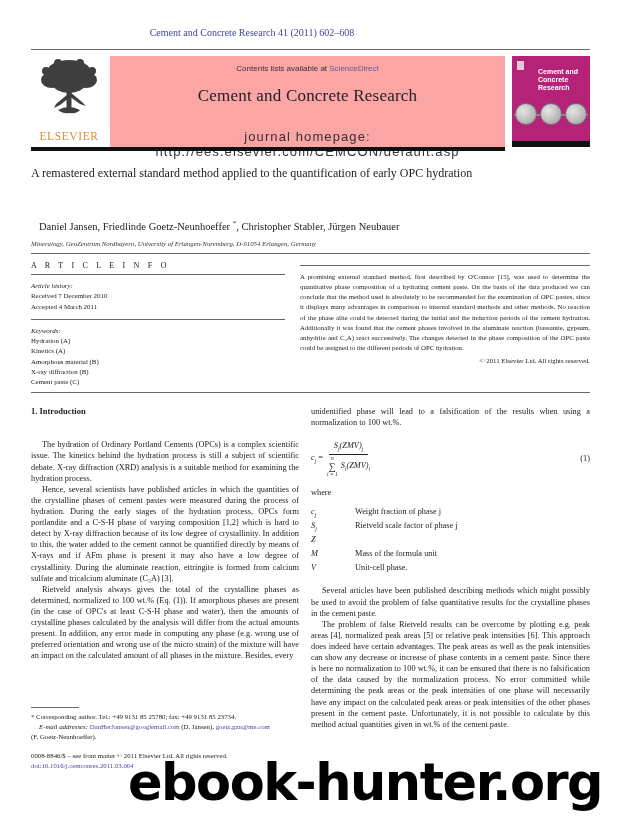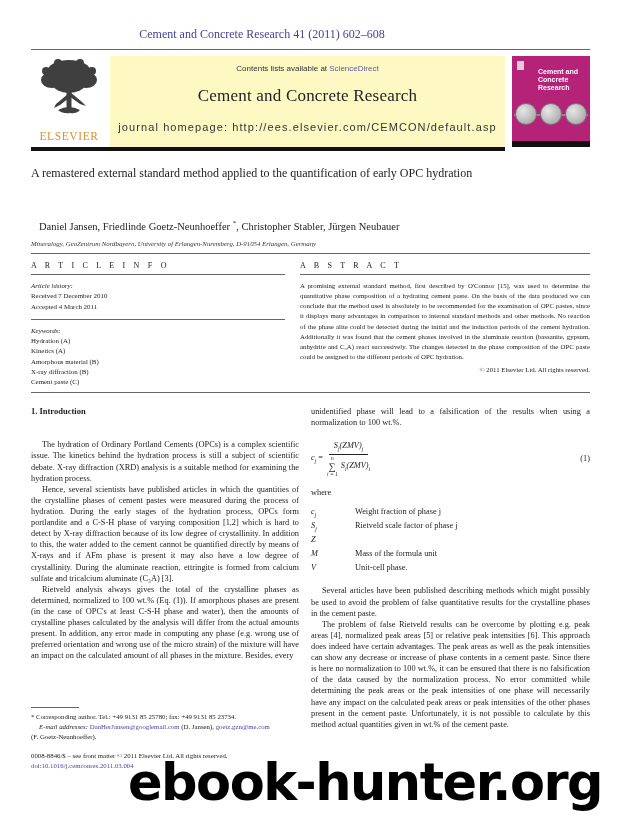--- a/index.html
+++ b/index.html
@@ -5,33 +5,33 @@
   * { margin:0; padding:0; box-sizing:border-box; }
   html,body { background:#ffffff; }
   #page {
     position:relative; width:620px; height:827px; margin:0 auto;
     background:#ffffff; overflow:hidden;
     font-family:"Liberation Serif", serif; color:#1c1c1c;
   }
   .abs { position:absolute; }
 
   
-  .citation { top:27px; left:10px; width:504px; text-align:center;
-    font-size:12px; color:#44449a; }
+  .citation { top:27px; left:0; width:504px; text-align:center;
+    font-size:10px; color:#44449a; }
   .rule-thin { height:0.8px; background:#666; }
 
   
   .mast-graybox { top:56px; left:110px; width:395px; height:91px;
-    background:#fef9c3; text-align:center; }
+    background:#fca5a5; text-align:center; }
   .contents-line { margin-top:8px; font-family:"Liberation Sans",sans-serif;
     font-size:8px; color:#333; }
   .sciencedirect { color:#5a5aa0; text-decoration:none; }
   .journal-title { margin-top:13px; font-size:17px; color:#222; letter-spacing:0.2px; }
-  .homepage-line { margin-top:15px; font-family:"Liberation Sans",sans-serif;
-    font-size:11px; letter-spacing:1.1px; color:#333; }
+  .homepage-line { margin-top:23px; font-family:"Liberation Sans",sans-serif;
+    font-size:13px; letter-spacing:1.1px; color:#333; }
   .homepage-line a { color:#333; text-decoration:none; }
   .blackbar { top:147px; left:31px; width:474px; height:4px; background:#111; }
 
   .elsevier-logo { top:56px; left:31px; width:76px; height:91px; text-align:center; }
   .elsevier-word { font-family:"Liberation Serif",serif; font-size:11.5px;
     color:#dd8f2f; letter-spacing:0.6px; margin-top:-2px; }
 
   .cover { top:56px; left:512px; width:78px; height:91px; background:#b52378; overflow:hidden; }
   .cover-mark { position:absolute; top:5px; left:5px; width:7px; height:9px;
     background:#e9e9e9; opacity:0.85; }
@@ -167,21 +167,20 @@
     <div class="rule-thin info-sep"></div>
     <div class="info-item italic">Keywords:</div>
     <div class="info-item">Hydration (A)</div>
     <div class="info-item">Kinetics (A)</div>
     <div class="info-item">Amorphous material (B)</div>
     <div class="info-item">X-ray diffraction (B)</div>
     <div class="info-item">Cement paste (C)</div>
   </div>
 
   <div class="abs abs-col">
-    <div class="sec-head">A B S T R A C T</div>
     <div class="rule-thin head-rule"></div>
     <div class="abstract-text">A promising external standard method, first described by O'Connor [15], was used to determine the quantitative phase composition of a hydrating cement paste. On the basis of the data produced we can conclude that the method used is absolutely to be recommended for the examination of OPC pastes, since it displays many advantages in comparison to internal standard methods and other methods. No reaction of the phase alite could be detected during the initial and the induction periods of the cement hydration. Additionally it was found that the cement phases involved in the aluminate reaction (bassanite, gypsum, anhydrite and C₃A) react successively. The changes detected in the phase composition of the OPC paste could be assigned to the different periods of OPC hydration.</div>
     <div class="abstract-copy">© 2011 Elsevier Ltd. All rights reserved.</div>
   </div>
 
   <div class="abs rule-thin hr-full" style="top:392px;"></div>
 
   <div class="abs body-col col-left">
     <div class="intro-head">1. Introduction</div>
     <p class="indent">The hydration of Ordinary Portland Cements (OPCs) is a complex scientific issue. The kinetics behind the hydration process is still a subject of scientific debate. X-ray diffraction (XRD) analysis is a suitable method for examining the hydration process.</p>

